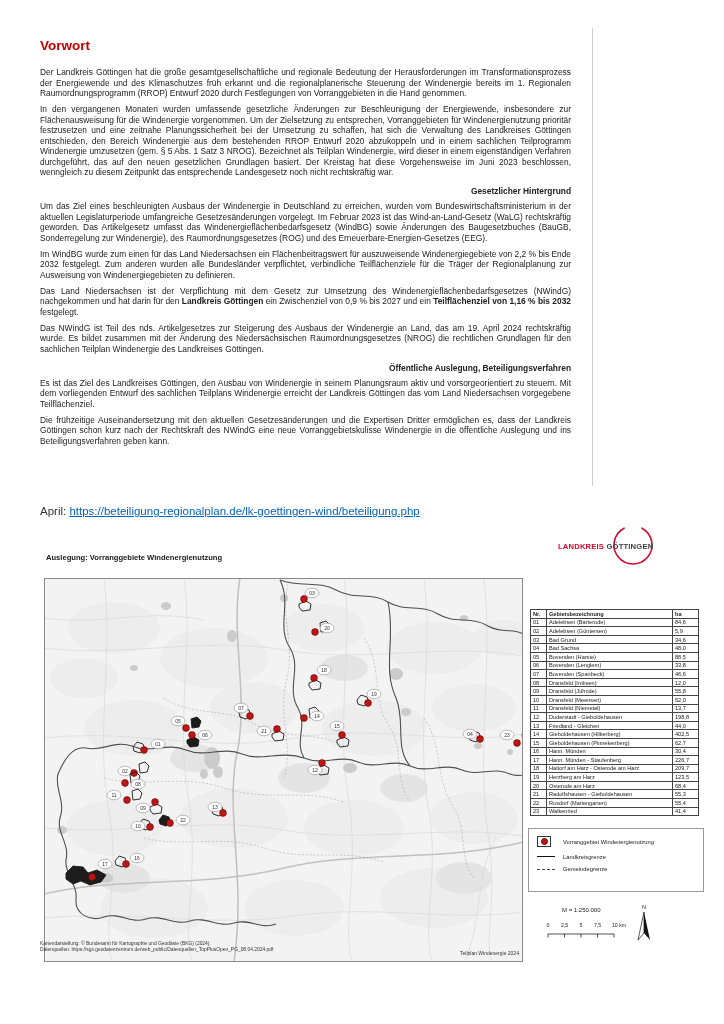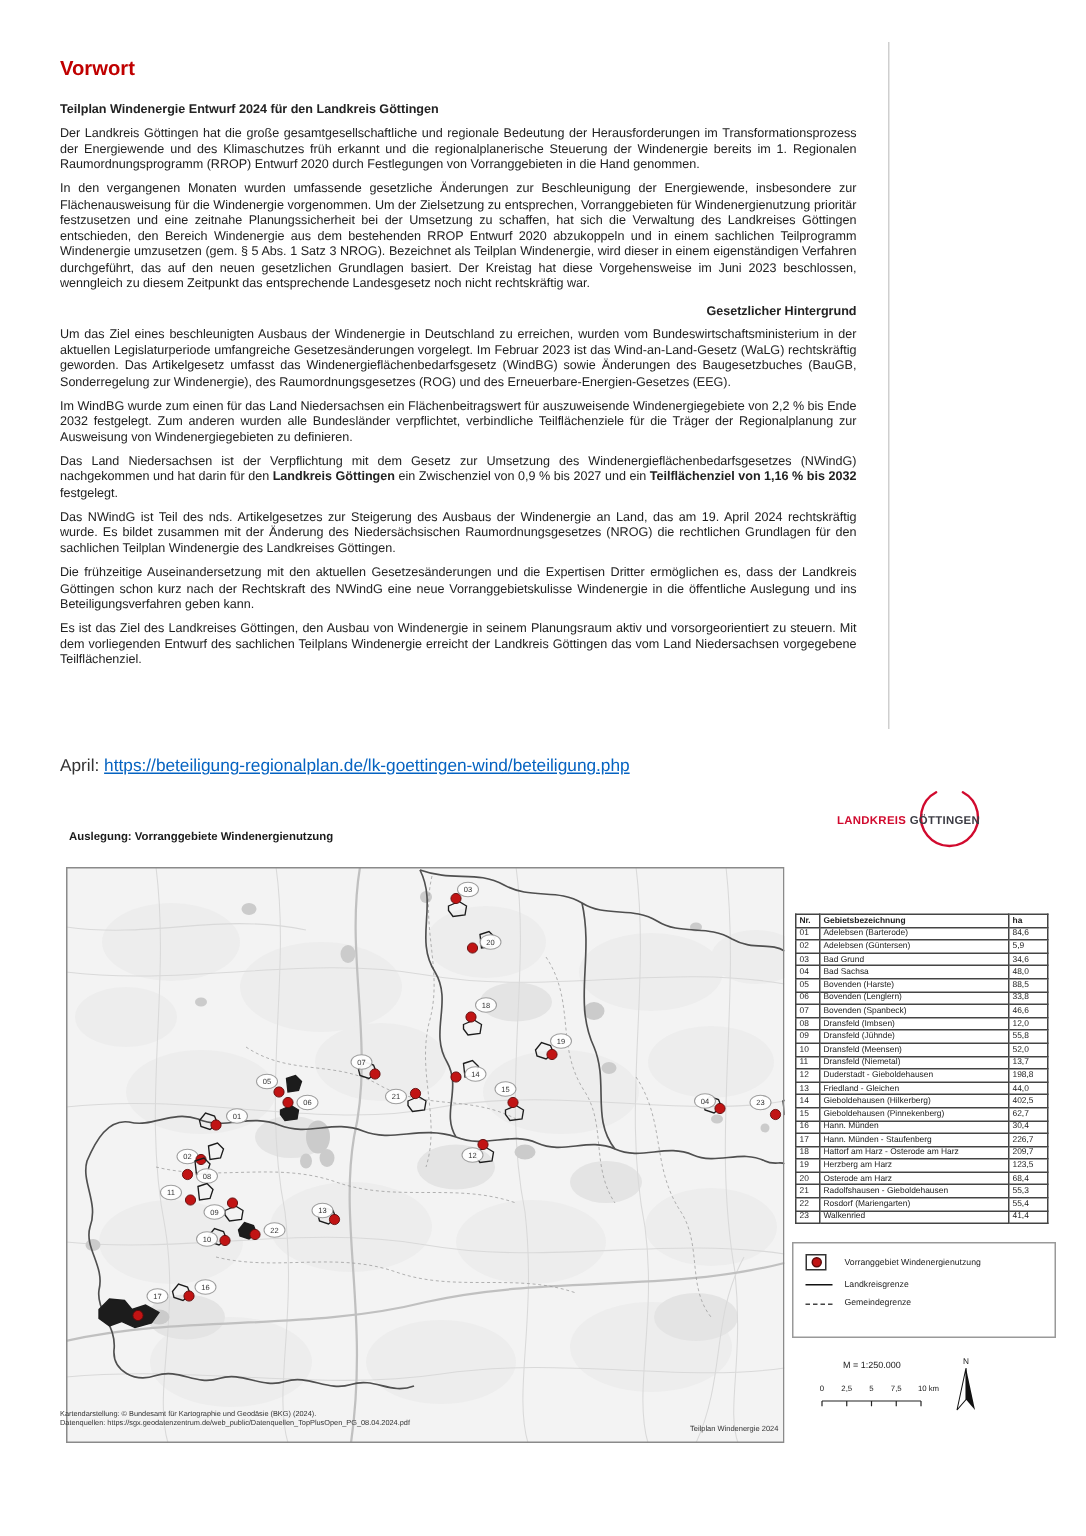--- a/index.html
+++ b/index.html
@@ -36,30 +36,30 @@
 </style>
 </head>
 <body>
 
 <div class="page">
 
   <div class="vline"></div>
 
   <div class="textcol">
     <h1 class="title">Vorwort</h1>
-    <div class="subtitle">Teilplan Windenergie Entwurf 2024 für den Landkreis Göttingen</div>
     <p class="body">Der Landkreis Göttingen hat die große gesamtgesellschaftliche und regionale Bedeutung der Herausforderungen im Transformationsprozess der Energiewende und des Klimaschutzes früh erkannt und die regionalplanerische Steuerung der Windenergie bereits im 1. Regionalen Raumordnungsprogramm (RROP) Entwurf 2020 durch Festlegungen von Vorranggebieten in die Hand genommen.</p>
     <p class="body">In den vergangenen Monaten wurden umfassende gesetzliche Änderungen zur Beschleunigung der Energiewende, insbesondere zur Flächenausweisung für die Windenergie vorgenommen. Um der Zielsetzung zu entsprechen, Vorranggebieten für Windenergienutzung prioritär festzusetzen und eine zeitnahe Planungssicherheit bei der Umsetzung zu schaffen, hat sich die Verwaltung des Landkreises Göttingen entschieden, den Bereich Windenergie aus dem bestehenden RROP Entwurf 2020 abzukoppeln und in einem sachlichen Teilprogramm Windenergie umzusetzen (gem. § 5 Abs. 1 Satz 3 NROG). Bezeichnet als Teilplan Windenergie, wird dieser in einem eigenständigen Verfahren durchgeführt, das auf den neuen gesetzlichen Grundlagen basiert. Der Kreistag hat diese Vorgehensweise im Juni 2023 beschlossen, wenngleich zu diesem Zeitpunkt das entsprechende Landesgesetz noch nicht rechtskräftig war.</p>
     <h2 class="sec">Gesetzlicher Hintergrund</h2>
     <p class="body">Um das Ziel eines beschleunigten Ausbaus der Windenergie in Deutschland zu erreichen, wurden vom Bundeswirtschaftsministerium in der aktuellen Legislaturperiode umfangreiche Gesetzesänderungen vorgelegt. Im Februar 2023 ist das Wind-an-Land-Gesetz (WaLG) rechtskräftig geworden. Das Artikelgesetz umfasst das Windenergieflächenbedarfsgesetz (WindBG) sowie Änderungen des Baugesetzbuches (BauGB, Sonderregelung zur Windenergie), des Raumordnungsgesetzes (ROG) und des Erneuerbare-Energien-Gesetzes (EEG).</p>
     <p class="body">Im WindBG wurde zum einen für das Land Niedersachsen ein Flächenbeitragswert für auszuweisende Windenergiegebiete von 2,2 % bis Ende 2032 festgelegt. Zum anderen wurden alle Bundesländer verpflichtet, verbindliche Teilflächenziele für die Träger der Regionalplanung zur Ausweisung von Windenergiegebieten zu definieren.</p>
     <p class="body"><span>Das Land Niedersachsen ist der Verpflichtung mit dem Gesetz zur Umsetzung des Windenergieflächenbedarfsgesetzes (NWindG) nachgekommen und hat darin für den </span><strong>Landkreis Göttingen</strong><span> ein Zwischenziel von 0,9 % bis 2027 und ein </span><strong>Teilflächenziel von 1,16 % bis 2032</strong><span> festgelegt.</span></p>
     <p class="body">Das NWindG ist Teil des nds. Artikelgesetzes zur Steigerung des Ausbaus der Windenergie an Land, das am 19. April 2024 rechtskräftig wurde. Es bildet zusammen mit der Änderung des Niedersächsischen Raumordnungsgesetzes (NROG) die rechtlichen Grundlagen für den sachlichen Teilplan Windenergie des Landkreises Göttingen.</p>
+    <h2 class="sec">Öffentliche Auslegung, Beteiligungsverfahren</h2>
+    <p class="body">Es ist das Ziel des Landkreises Göttingen, den Ausbau von Windenergie in seinem Planungsraum aktiv und vorsorgeorientiert zu steuern. Mit dem vorliegenden Entwurf des sachlichen Teilplans Windenergie erreicht der Landkreis Göttingen das vom Land Niedersachsen vorgegebene Teilflächenziel.</p>
     <p class="body">Die frühzeitige Auseinandersetzung mit den aktuellen Gesetzesänderungen und die Expertisen Dritter ermöglichen es, dass der Landkreis Göttingen schon kurz nach der Rechtskraft des NWindG eine neue Vorranggebietskulisse Windenergie in die öffentliche Auslegung und ins Beteiligungsverfahren geben kann.</p>
-    <p class="body">Es ist das Ziel des Landkreises Göttingen, den Ausbau von Windenergie in seinem Planungsraum aktiv und vorsorgeorientiert zu steuern. Mit dem vorliegenden Entwurf des sachlichen Teilplans Windenergie erreicht der Landkreis Göttingen das vom Land Niedersachsen vorgegebene Teilflächenziel.</p>
   </div>
 
   <div class="source-line">
     <span>April:</span>
     <a href="#">https://beteiligung-regionalplan.de/lk-goettingen-wind/beteiligung.php</a>
   </div>
 
   <div class="beikarte">Auslegung: Vorranggebiete Windenergienutzung</div>
 
   <div class="logo">

